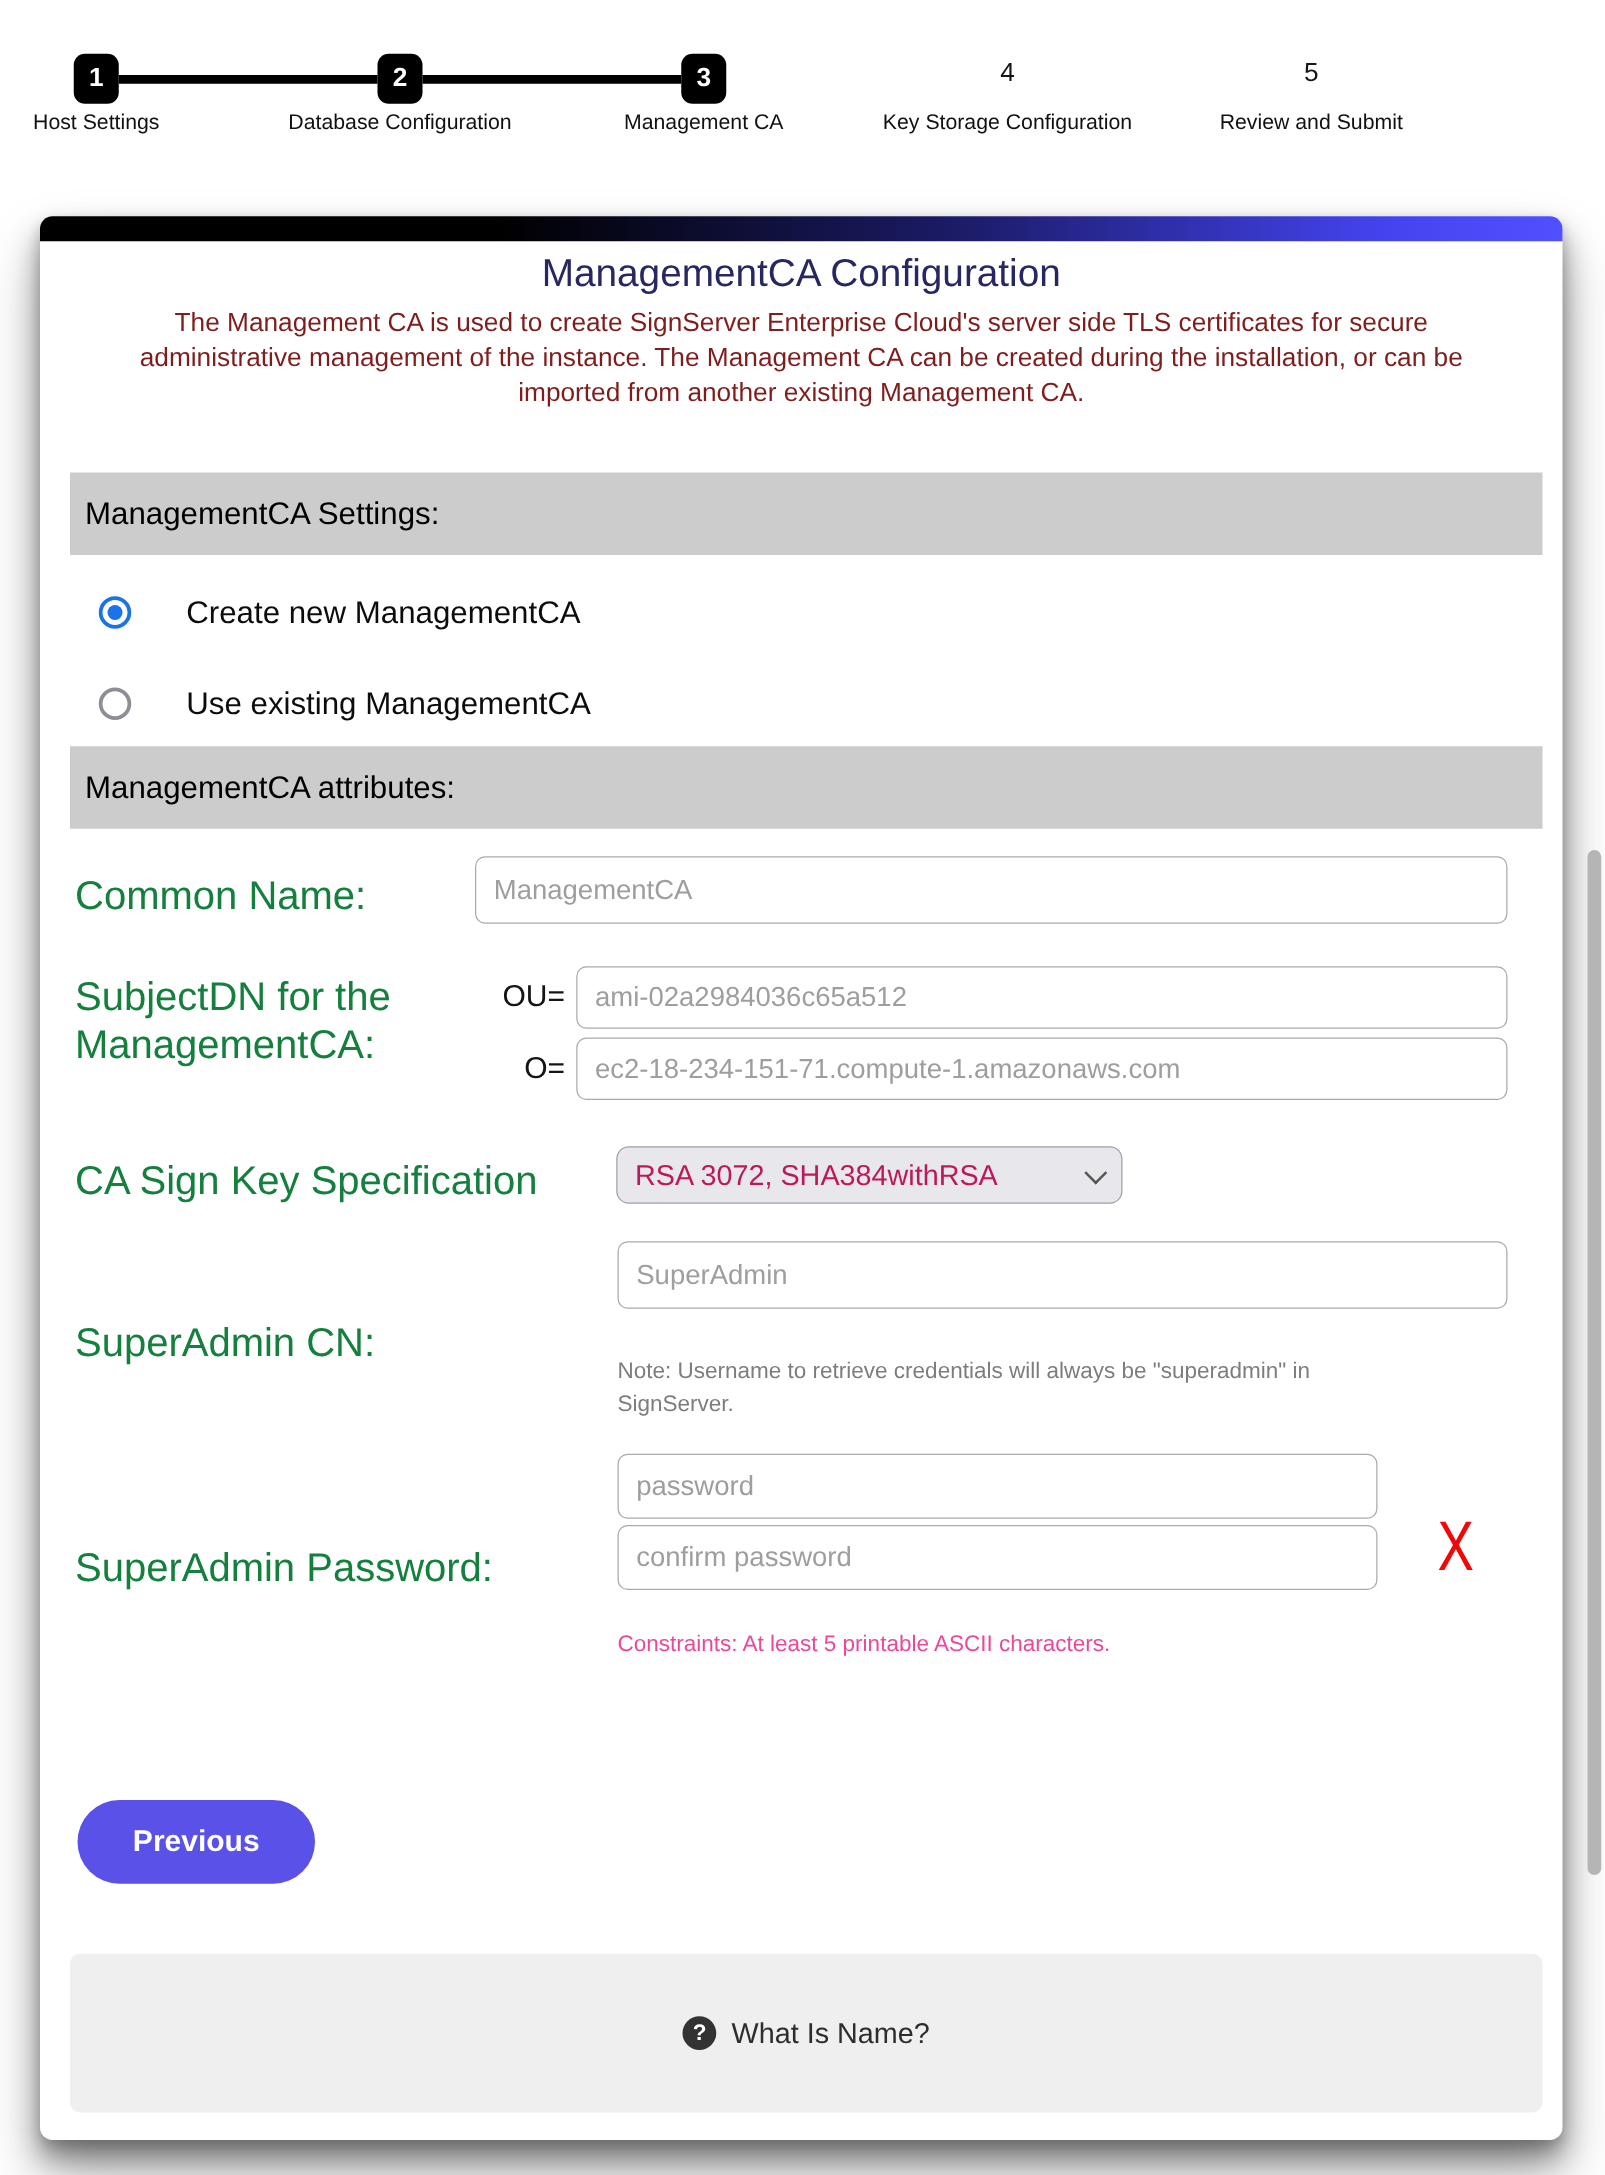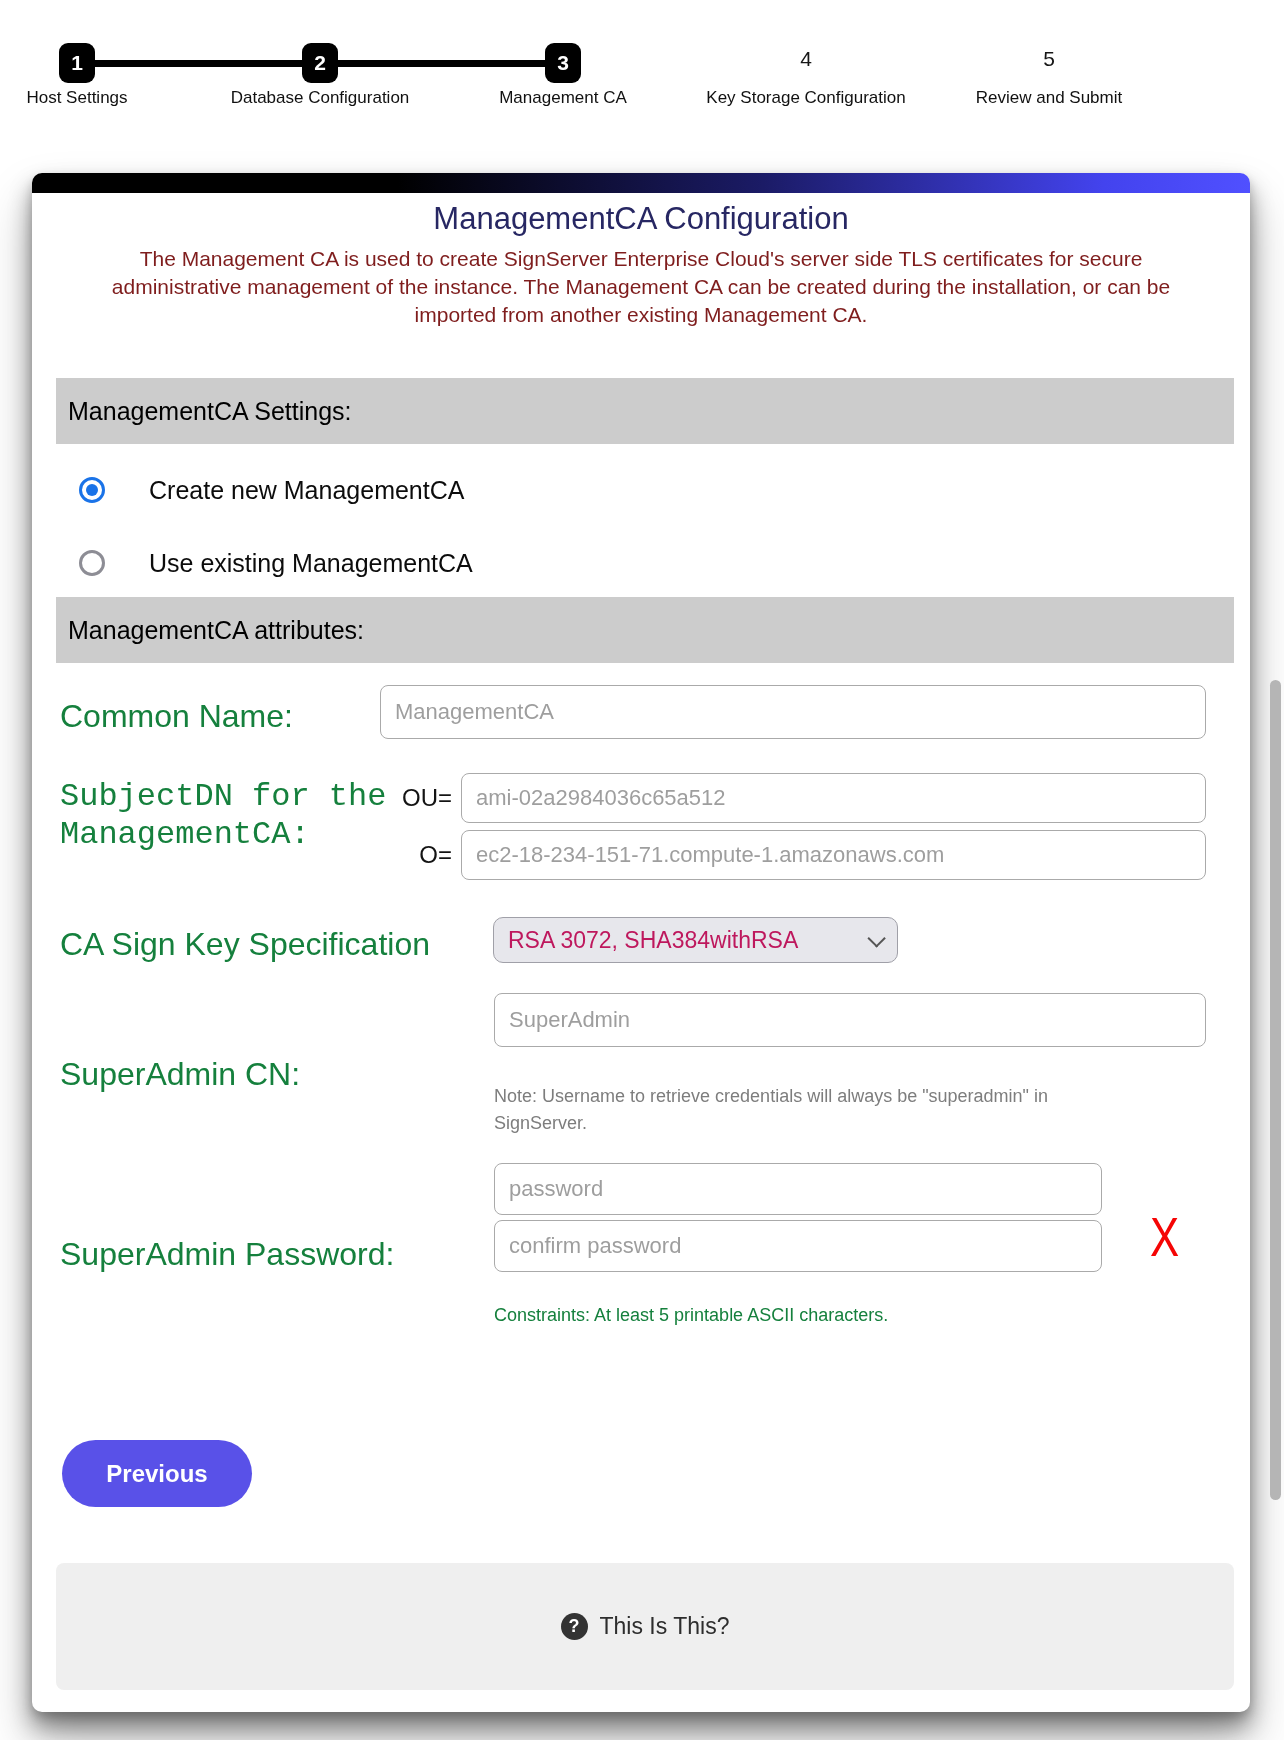--- a/index.html
+++ b/index.html
@@ -43,21 +43,21 @@
   .radio-label{font-size:25px;color:#0c0c0c;}
 
   
   .fld-label{position:absolute;left:28px;font-size:32px;color:#15803d;}
   input.txt{position:absolute;box-sizing:border-box;border:1px solid #aaaaaa;border-radius:8px;
         font-size:22px;padding:0 14px;color:#333;outline:none;
         font-family:"Liberation Sans","DejaVu Sans",sans-serif;}
   input.txt::placeholder{color:#9e9e9e;opacity:1;}
   .in-common{top:512px;left:348px;width:826px;height:54px;}
   .lb-common{top:525px;}
-  .lb-sdn{top:605px;line-height:38px;font-family:Liberation Mono, monospace;}
+  .lb-sdn{top:605px;line-height:38px;}
   .eq-label{position:absolute;left:300px;width:120px;text-align:right;font-size:24px;color:#141414;}
   .lb-ou{top:611px;}
   .lb-o{top:668px;}
   .in-ou{top:600px;left:429px;width:745px;height:50px;}
   .in-o{top:657px;left:429px;width:745px;height:50px;}
 
   .lb-ca{top:753px;}
   .select-box{position:absolute;top:744px;left:461px;width:405px;height:46px;box-sizing:border-box;
         background:#e7e7ec;border:1px solid #a0a0a8;border-radius:10px;display:flex;
         align-items:center;justify-content:space-between;padding:0 14px;cursor:pointer;}
@@ -67,21 +67,21 @@
 
   .in-cn{top:820px;left:462px;width:712px;height:54px;}
   .lb-cn{top:883px;}
   .note{position:absolute;left:462px;top:910px;width:650px;font-size:18px;line-height:27px;color:#7d7d7d;}
 
   .in-pwd1{top:990px;left:462px;width:608px;height:52px;}
   .in-pwd2{top:1047px;left:462px;width:608px;height:52px;}
   .lb-pwd{top:1063px;}
   .mismatch-x{position:absolute;left:1118px;top:1036px;color:#f50505;font-size:56px;line-height:56px;
         font-weight:400;transform:scaleX(.78);transform-origin:left;}
-  .constraints{position:absolute;left:462px;top:1132px;font-size:18px;color:#15803d;}
+  .constraints{position:absolute;left:462px;top:1132px;font-size:18px;color:#ec4899;}
 
   
   .btn{position:absolute;top:1267px;height:67px;border:none;border-radius:34px;color:#fff;
        font-size:24px;font-weight:700;cursor:pointer;
        font-family:"Liberation Sans","DejaVu Sans",sans-serif;}
   .btn-prev{left:30px;width:190px;background:#5951e8;}
   .btn-next{right:28px;width:196px;background:#404040;}
 
   
   .card-footer{position:absolute;left:24px;top:1390px;width:1178px;height:127px;background:#efefef;
@@ -166,17 +166,17 @@
   <input class="txt in-pwd1" type="password" placeholder="password" style="">
   <input class="txt in-pwd2" type="password" placeholder="confirm password" style="">
   <div class="fld-label lb-pwd">SuperAdmin Password:</div>
   <div class="mismatch-x">X</div>
   <div class="constraints">Constraints: At least 5 printable ASCII characters.</div>
 
   <button class="btn btn-prev">Previous</button>
 
   <div class="card-footer">
     <span class="q-icon">?</span>
-    <span class="footer-text">This Is This?</span>
+    <span class="footer-text">What Is Name?</span>
   </div>
 </div>
 
 <div class="scroll-thumb"></div>
 
 </body></html>

